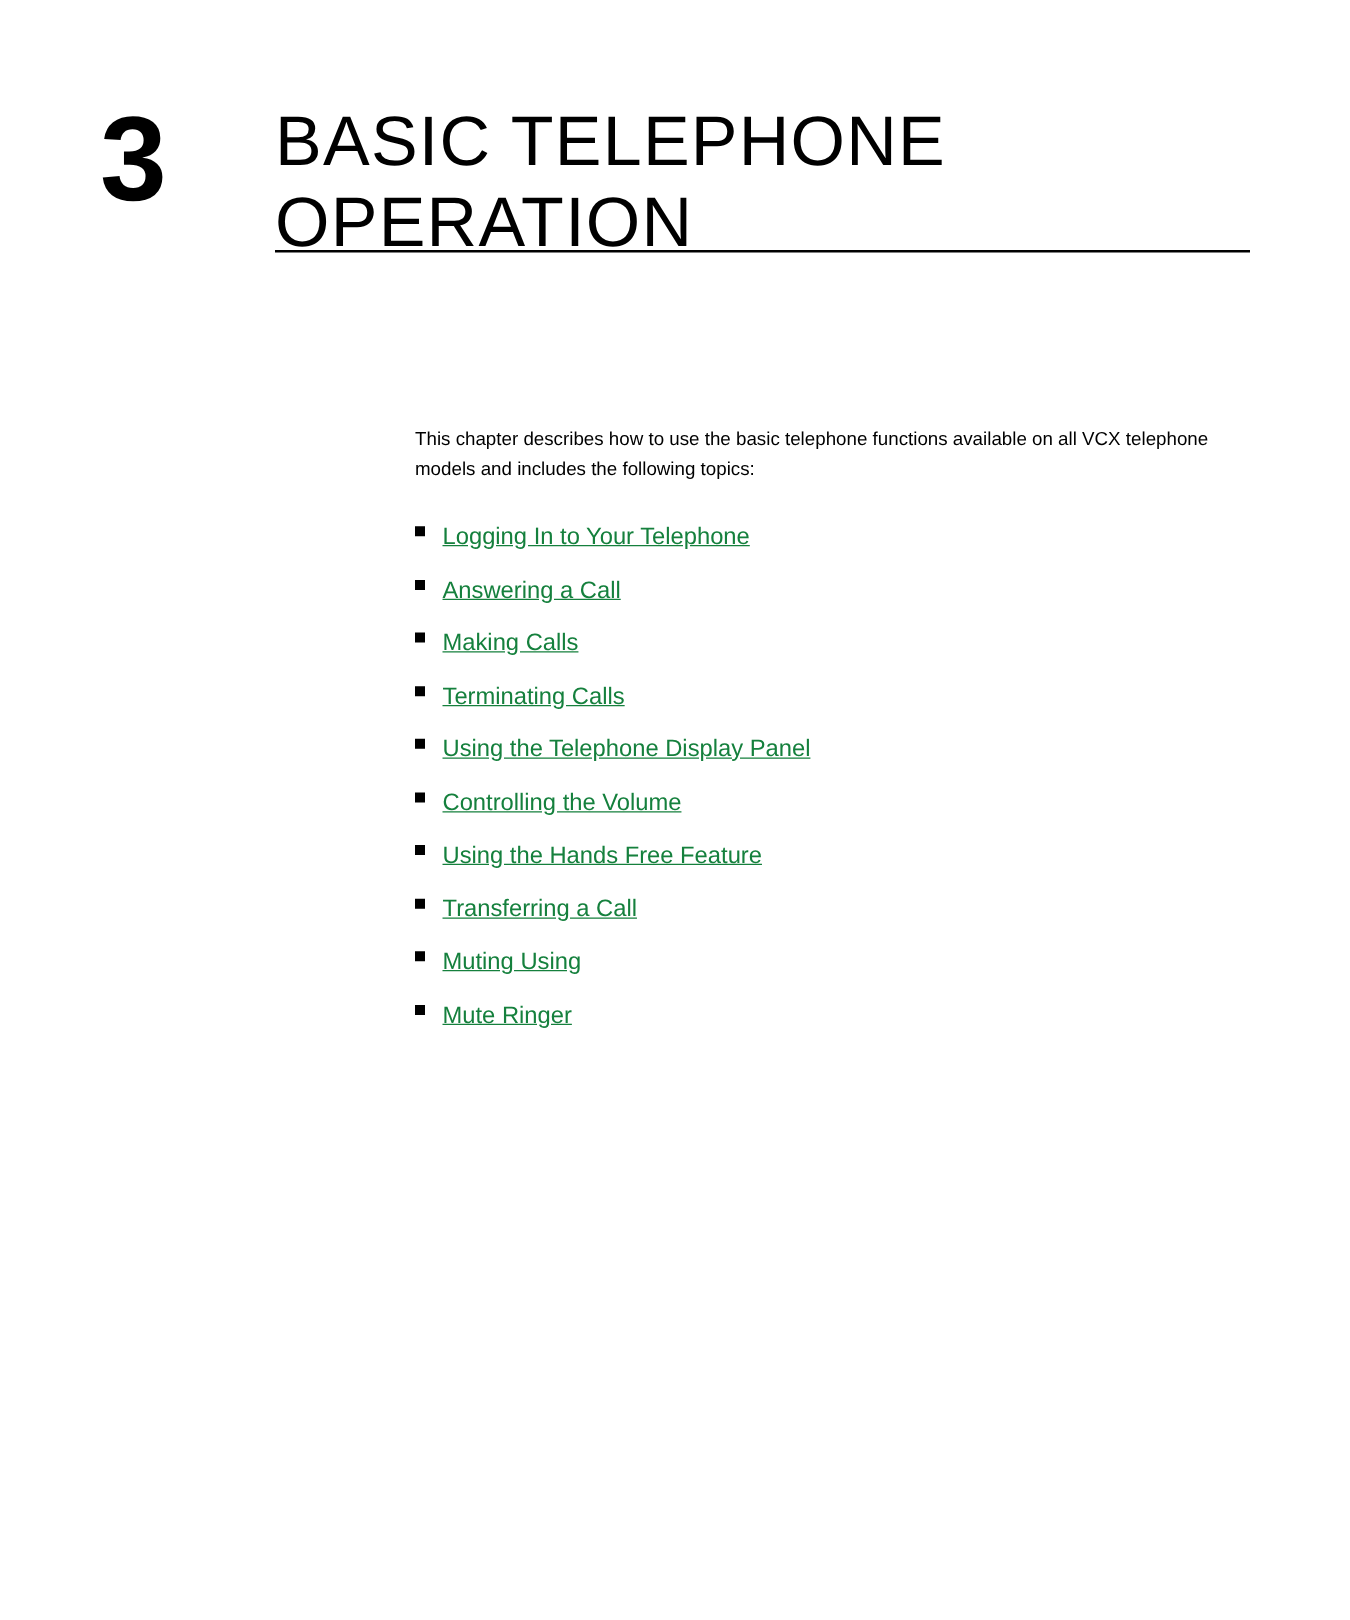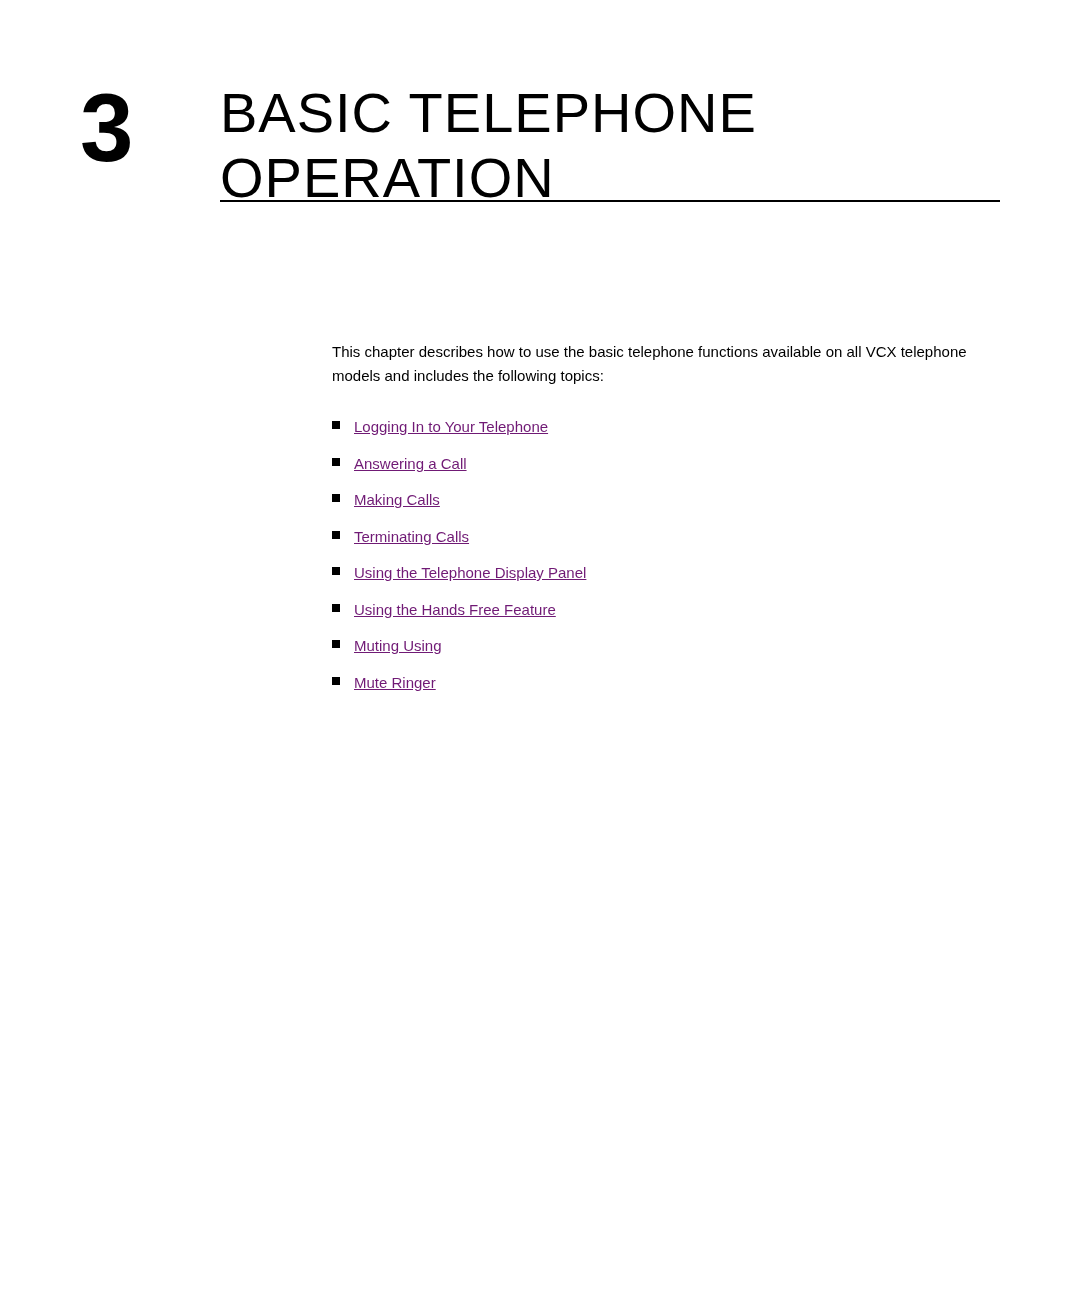--- a/index.html
+++ b/index.html
@@ -92,25 +92,25 @@
       display: inline-block;
       width: 8px;
       height: 8px;
       background: #000000;
       margin-right: 14px;
       margin-top: 5px;
       flex-shrink: 0;
     }
 
     .toc-link {
-      color: #701a75;
+      color: #15803d;
       text-decoration: underline;
       cursor: pointer;
       font-family: 'Arial', sans-serif;
-      font-size: 15px;
+      font-size: 19px;
     }
   </style>
 </head>
 <body>
 
 <div class="page-container">
 
   <div class="chapter-number">3</div>
 
   <div class="chapter-title">BASIC TELEPHONE OPERATION</div>
@@ -137,21 +137,29 @@
         <li>
           <span class="bullet"></span>
           <a class="toc-link" href="#terminating-calls">Terminating Calls</a>
         </li>
         <li>
           <span class="bullet"></span>
           <a class="toc-link" href="#telephone-display-panel">Using the Telephone Display Panel</a>
         </li>
         <li>
           <span class="bullet"></span>
+          <a class="toc-link" href="#controlling-volume">Controlling the Volume</a>
+        </li>
+        <li>
+          <span class="bullet"></span>
           <a class="toc-link" href="#hands-free-feature">Using the Hands Free Feature</a>
+        </li>
+        <li>
+          <span class="bullet"></span>
+          <a class="toc-link" href="#transferring-a-call">Transferring a Call</a>
         </li>
         <li>
           <span class="bullet"></span>
           <a class="toc-link" href="#muting-calls">Muting Using</a>
         </li>
         <li>
           <span class="bullet"></span>
           <a class="toc-link" href="#mute-ringer">Mute Ringer</a>
         </li>
       </ul>

